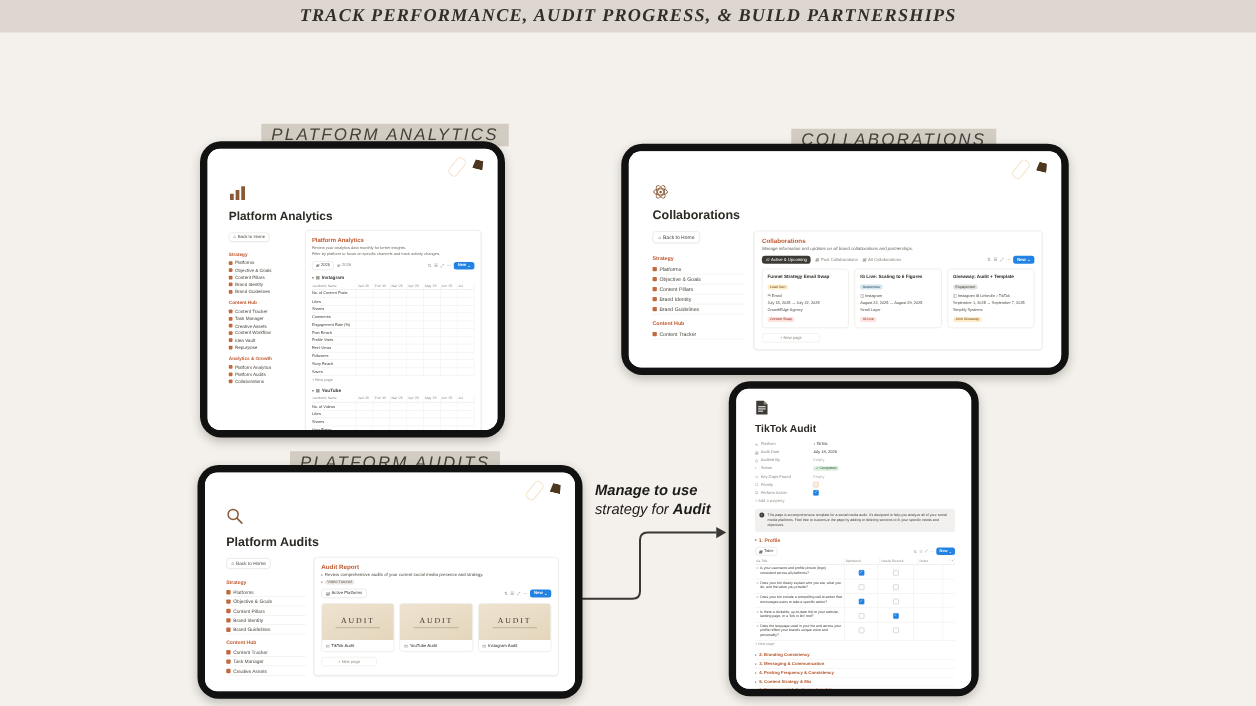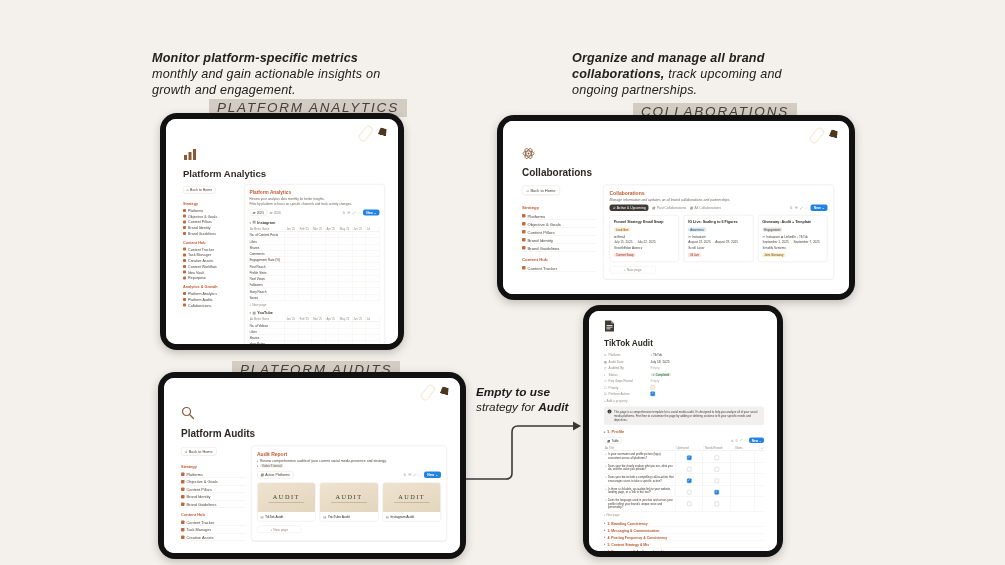--- a/index.html
+++ b/index.html
@@ -191,23 +191,24 @@
   .readynote{position:absolute;left:476px;top:385px;width:120px;font-style:italic;font-size:11.8px;
              line-height:1.3;color:#1d1b19;}
   .readynote b{font-weight:700;}
   .arrow{position:absolute;left:458px;top:418px;z-index:1;}
 </style>
 </head>
 <body>
 
 <div class="stage">
 
-
-  <div class="intro intro-left"><b>Monitor platform-specific metrics</b><span> monthly and gain actionable insights on growth and engagement.</span></div>
-  <div class="intro intro-right"><b>Organize and manage all brand collaborations,</b><span> track upcoming and ongoing partnerships.</span></div>
+  <div class="banner">
+    <span>TRACK PERFORMANCE, AUDIT PROGRESS, &amp; BUILD PARTNERSHIPS</span>
+  </div>
+
 
   <div class="seclabel lb-analytics">PLATFORM ANALYTICS</div>
   <div class="seclabel lb-collabs">COLLABORATIONS</div>
   <div class="seclabel lb-audits">PLATFORM AUDITS</div>
 
   <div class="dev d-analytics">
     <div class="scr scr-a">
       <div class="inner in-a">
         <div class="cover">
           <div class="clip1"></div>
@@ -722,21 +723,21 @@
                   </div>
               </div>
             </div>
             <div class="npagebox">+ New page</div>
           </div>
         </div>
       </div>
     </div>
   </div>
 
-  <div class="readynote"><b>Empty to use</b><br><span>strategy for </span><b>Audit</b></div>
+  <div class="readynote"><b>Manage to use</b><br><span>strategy for </span><b>Audit</b></div>
   <svg class="arrow" width="130" height="70" viewBox="0 0 130 70">
     <path d="M5,61 H48 Q54,61 54,55 V14 Q54,8 60,8 H115" fill="none" stroke="#3a3835" stroke-width="1.6"></path>
     <polygon points="115,3.5 123,8 115,12.5" fill="#3a3835"></polygon>
   </svg>
 
   <div class="dev d-tiktok">
     <div class="scr scr-t">
       <div class="inner in-t">
         <div class="t-wrap">
           <svg width="22" height="24" viewBox="0 0 22 24">

